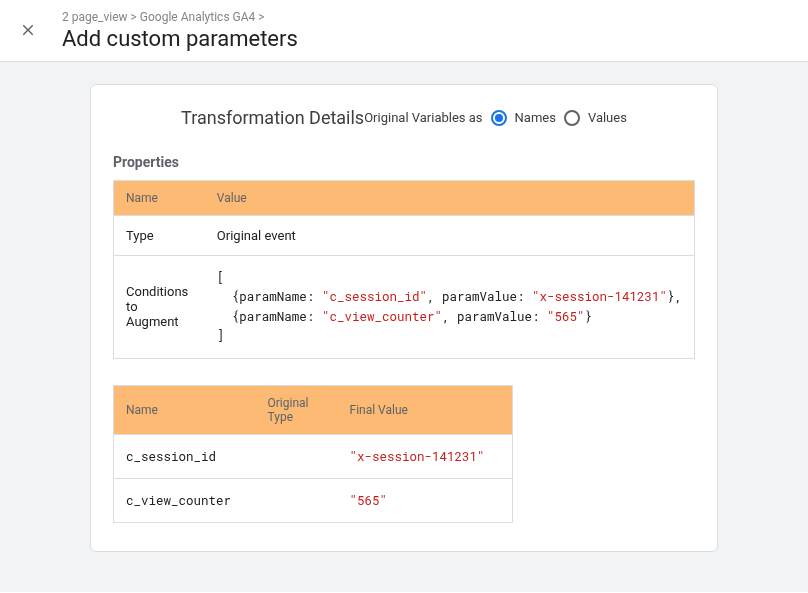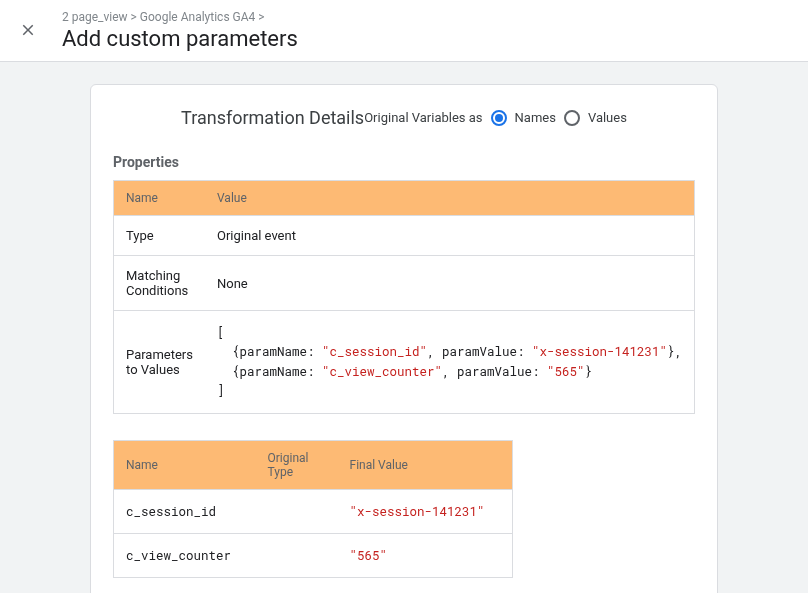--- a/index.html
+++ b/index.html
@@ -162,25 +162,21 @@
           <th class="col-name">Name</th>
           <th>Value</th>
         </tr>
       </thead>
       <tbody>
         <tr>
           <td>Type</td>
           <td>Original event</td>
         </tr>
         <tr>
-          <td>Matching Conditions</td>
-          <td>None</td>
-        </tr>
-        <tr>
-          <td>Parameters to Values</td>
+          <td>Conditions to Augment</td>
           <td>
 <div class="mono"><span>[</span>
 <span>  {paramName: </span><span class="str">"c_session_id"</span><span>, paramValue: </span><span class="str">"x-session-141231"</span><span>},</span>
 <span>  {paramName: </span><span class="str">"c_view_counter"</span><span>, paramValue: </span><span class="str">"565"</span><span>}</span>
 <span>]</span></div>
           </td>
         </tr>
       </tbody>
     </table>
 

